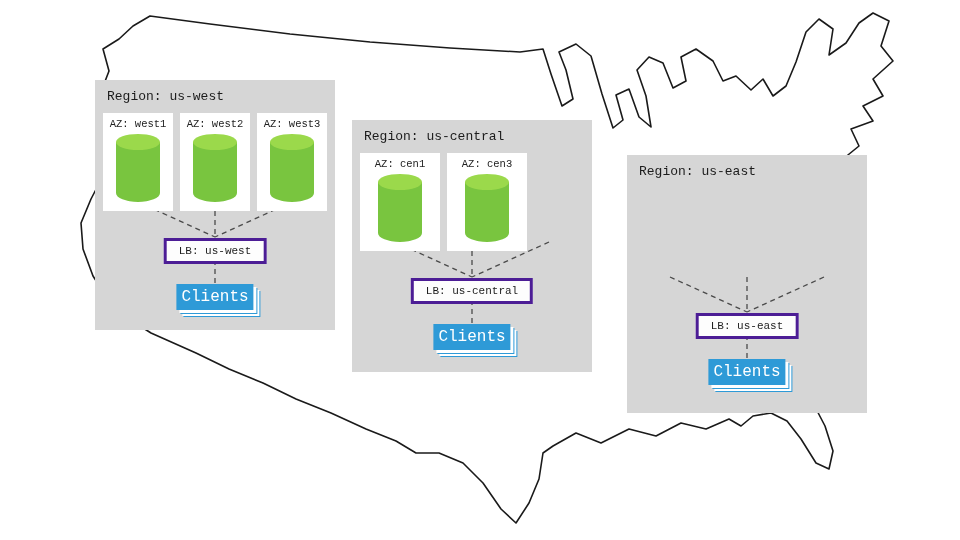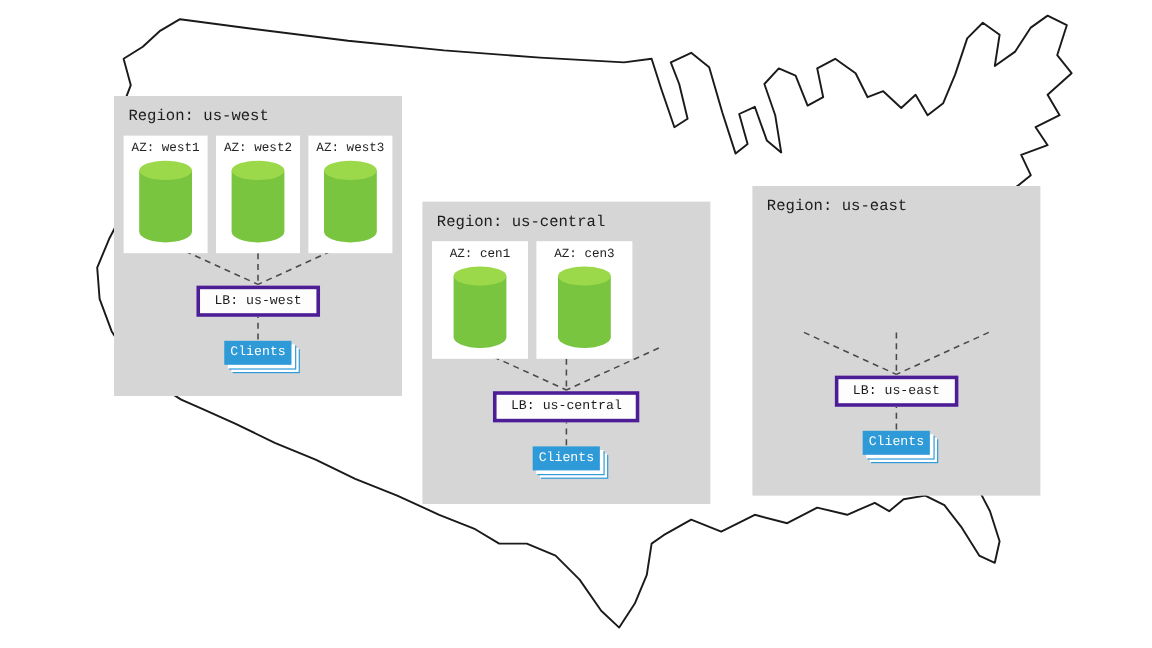--- a/index.html
+++ b/index.html
@@ -13,21 +13,21 @@
   .usmap{position:absolute;left:0;top:0;z-index:0;}
 
   .region{
     position:absolute;
     width:240px;height:250px;
     background:#d6d6d6;
     z-index:1;
     font-family:Liberation Mono, monospace;
   }
   .region.west{left:95px;top:80px;}
-  .region.central{left:352px;top:120px;height:252px;margin-top:48px;}
+  .region.central{left:352px;top:120px;height:252px;}
   .region.east{left:610px;top:155px;height:258px;margin-left:17px;}
 
   .region-title{
     padding:9px 0 0 12px;
     font-size:13px;
     color:#1c1c1c;
     white-space:pre;
   }
   .az-row{
     display:flex;
@@ -80,21 +80,21 @@
     padding:4px 12px;
     white-space:pre;
     z-index:2;
   }
   .clients{
     position:absolute;
     top:204px;left:50%;
     transform:translateX(-50%);
     background:#2e9ad7;
     color:#ffffff;
-    font-size:11px;
+    font-size:16px;
     padding:4px 5px;
     white-space:pre;
     z-index:2;
     box-shadow:
       3px 3px 0 0 #ffffff,
       4px 4px 0 0 #2e9ad7,
       6px 6px 0 0 #ffffff,
       7px 7px 0 0 #2e9ad7;
   }
 </style>

